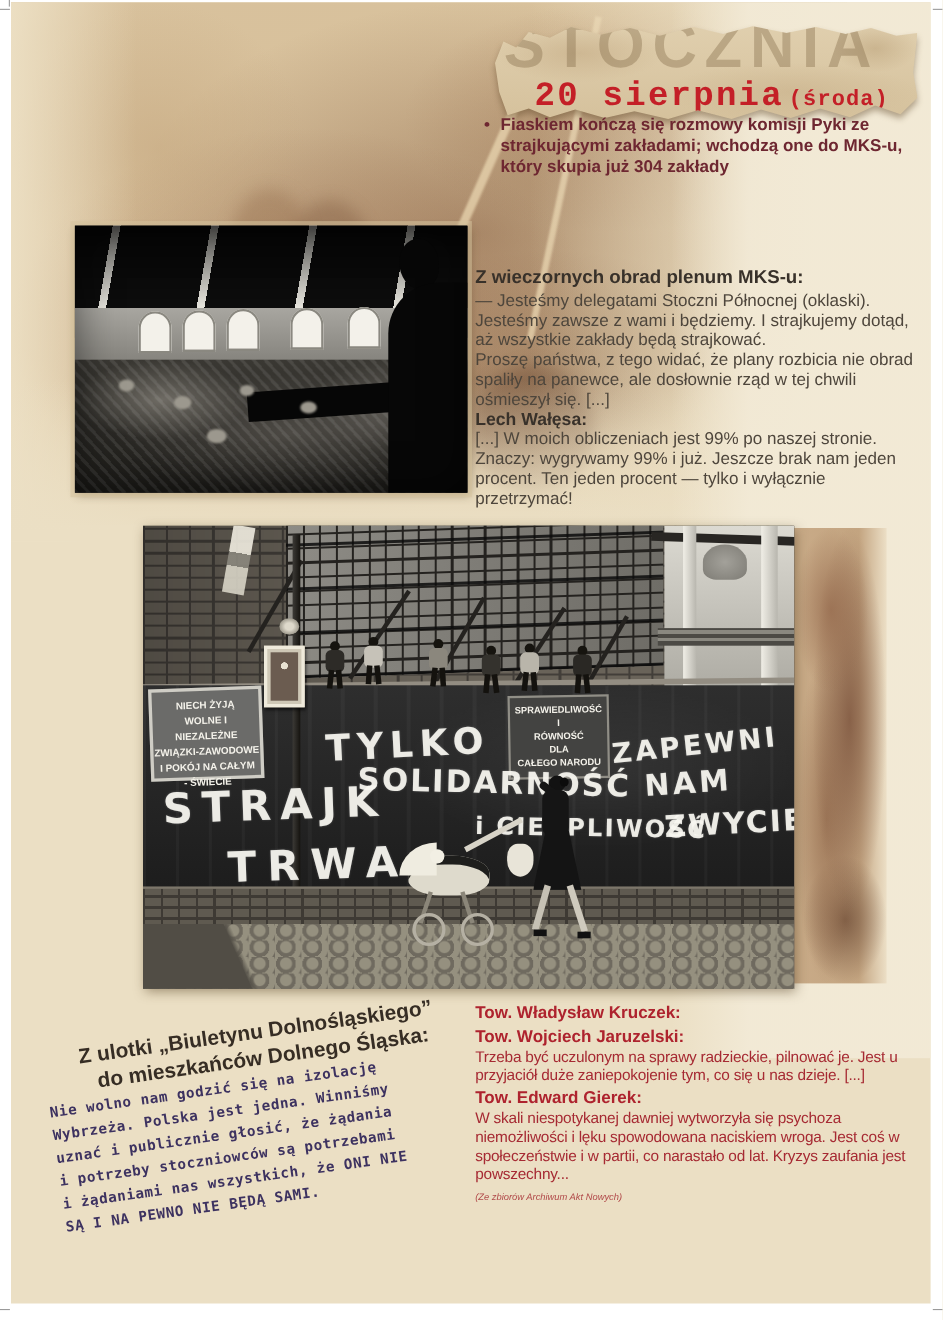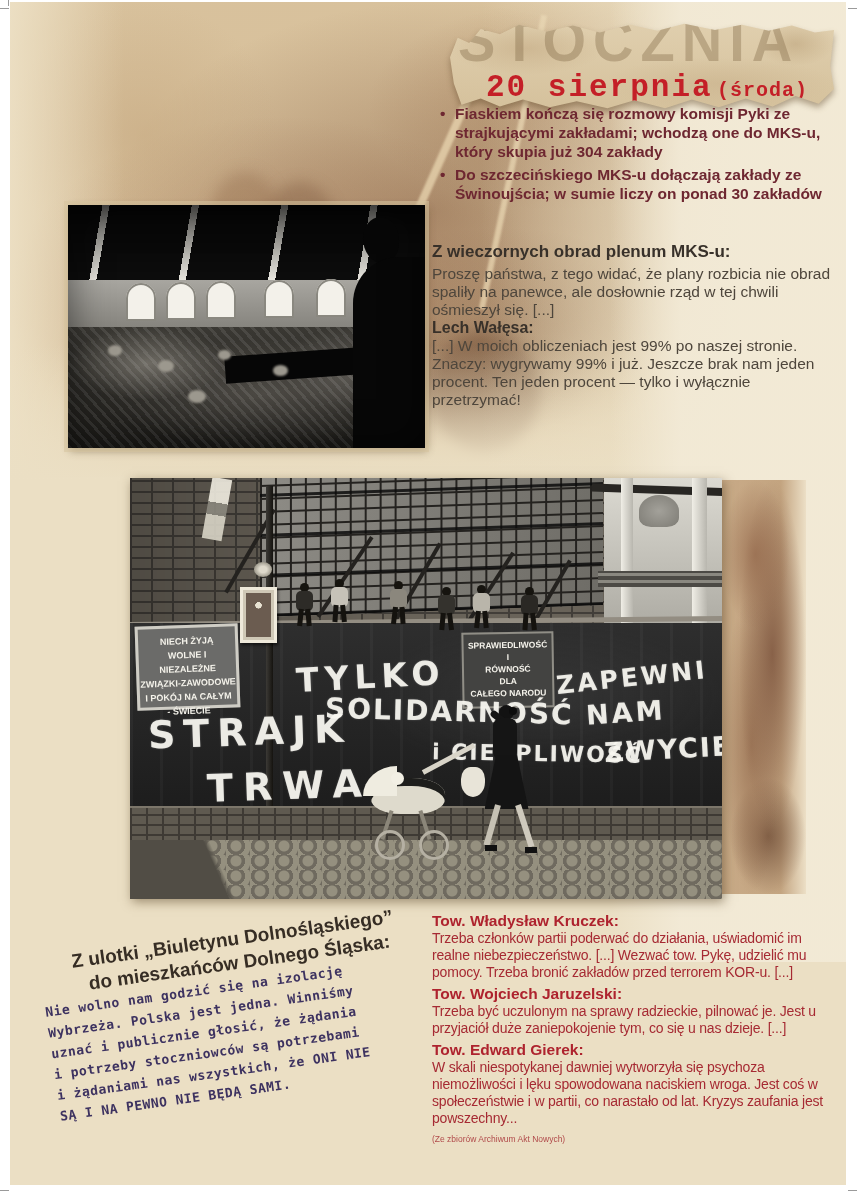--- a/index.html
+++ b/index.html
@@ -177,21 +177,21 @@
     transform-origin:left top;color:#362d24;font-weight:700;font-size:19px;line-height:24px;}
   .leaflet-hdr .l2{padding-left:14px;}
   .leaflet-txt{position:absolute;left:34px;top:1000px;width:420px;transform:rotate(-8deg);
     transform-origin:left top;font-family:"DejaVu Sans Mono","Liberation Mono",monospace;
     font-weight:700;font-size:13px;line-height:21px;color:#3d3260;letter-spacing:.5px;}
   
   .polit{position:absolute;left:422px;top:906px;width:410px;}
   .polit .title{font-size:16.5px;font-weight:700;color:#bf1f28;margin-bottom:5px;}
   .polit .name{font-size:15.5px;font-weight:700;color:#ae232e;margin-top:4px;}
   .polit .body{font-size:14px;color:#a62a33;line-height:17px;letter-spacing:-.2px;}
-  .polit .credit{font-size:8.5px;color:#b14a4a;margin-top:7px;}
+  .polit .credit{font-size:8.5px;color:#b14a4a;margin-top:7px;font-style:italic;}
 </style>
 </head>
 <body>
 
 <div class="crop" style="left:0;top:8px;width:9px;height:1px;"></div>
 <div class="crop" style="left:8px;top:0;width:1px;height:6px;"></div>
 <div class="crop" style="right:0;top:8px;width:9px;height:1px;"></div>
 <div class="crop" style="left:0;bottom:9px;width:9px;height:1px;"></div>
 <div class="crop" style="right:0;bottom:9px;width:9px;height:1px;"></div>
 
@@ -213,25 +213,25 @@
       <div class="ghost">STOCZNIA</div>
       <div class="date-line">
         <span class="date-title">20 sierpnia</span>
         <span class="date-week">(środa)</span>
       </div>
     </div>
   </div>
 
   <ul class="events">
     <li>Fiaskiem kończą się rozmowy komisji Pyki ze strajkującymi zakładami; wchodzą one do MKS-u, który skupia już 304 zakłady</li>
-    <li>Do szczecińskiego MKS-u dołączają zakłady ze Świnoujścia; w sumie liczy on ponad 30 zakładów</li>
   </ul>
 
   <div class="mks">
     <div class="hdr">Z wieczornych obrad plenum MKS-u:</div>
+    <div class="txt">— Jesteśmy delegatami Stoczni Północnej (oklaski). Jesteśmy zawsze z wami i będziemy. I strajkujemy dotąd, aż wszystkie zakłady będą strajkować.</div>
     <div class="txt">Proszę państwa, z tego widać, że plany rozbicia nie obrad spaliły na panewce, ale dosłownie rząd w tej chwili ośmieszył się. [...]</div>
     <div class="speaker">Lech Wałęsa:</div>
     <div class="txt">[...] W moich obliczeniach jest 99% po naszej stronie. Znaczy: wygrywamy 99% i już. Jeszcze brak nam jeden procent. Ten jeden procent — tylko i wyłącznie przetrzymać!</div>
   </div>
 
   <div class="hall">
     <div class="ceiling"></div>
     <div class="backwall"></div>
     <div class="win" style="left:58px;top:78px;"></div>
     <div class="win" style="left:98px;top:77px;"></div>
@@ -370,21 +370,20 @@
     <div>Nie wolno nam godzić się na izolację</div>
     <div>Wybrzeża. Polska jest jedna. Winniśmy</div>
     <div>uznać i publicznie głosić, że żądania</div>
     <div>i potrzeby stoczniowców są potrzebami</div>
     <div>i żądaniami nas wszystkich, że ONI NIE</div>
     <div>SĄ I NA PEWNO NIE BĘDĄ SAMI.</div>
   </div>
 
   <div class="polit">
     <div class="name">Tow. Władysław Kruczek:</div>
-    <div class="body">Trzeba członków partii poderwać do działania, uświadomić im realne niebezpieczeństwo. [...] Wezwać tow. Pykę, udzielić mu pomocy. Trzeba bronić zakładów przed terrorem KOR-u. [...]</div>
     <div class="name">Tow. Wojciech Jaruzelski:</div>
     <div class="body">Trzeba być uczulonym na sprawy radzieckie, pilnować je. Jest u przyjaciół duże zaniepokojenie tym, co się u nas dzieje. [...]</div>
     <div class="name">Tow. Edward Gierek:</div>
     <div class="body">W skali niespotykanej dawniej wytworzyła się psychoza niemożliwości i lęku spowodowana naciskiem wroga. Jest coś w społeczeństwie i w partii, co narastało od lat. Kryzys zaufania jest powszechny...</div>
     <div class="credit">(Ze zbiorów Archiwum Akt Nowych)</div>
   </div>
 
 </div>
 
 </body></html>

